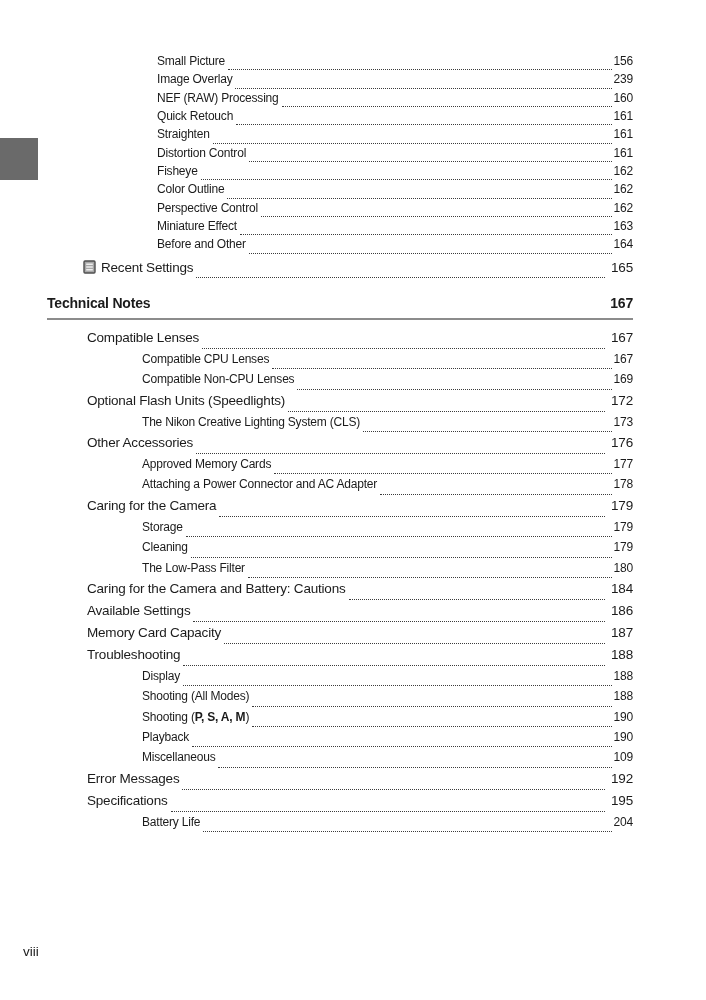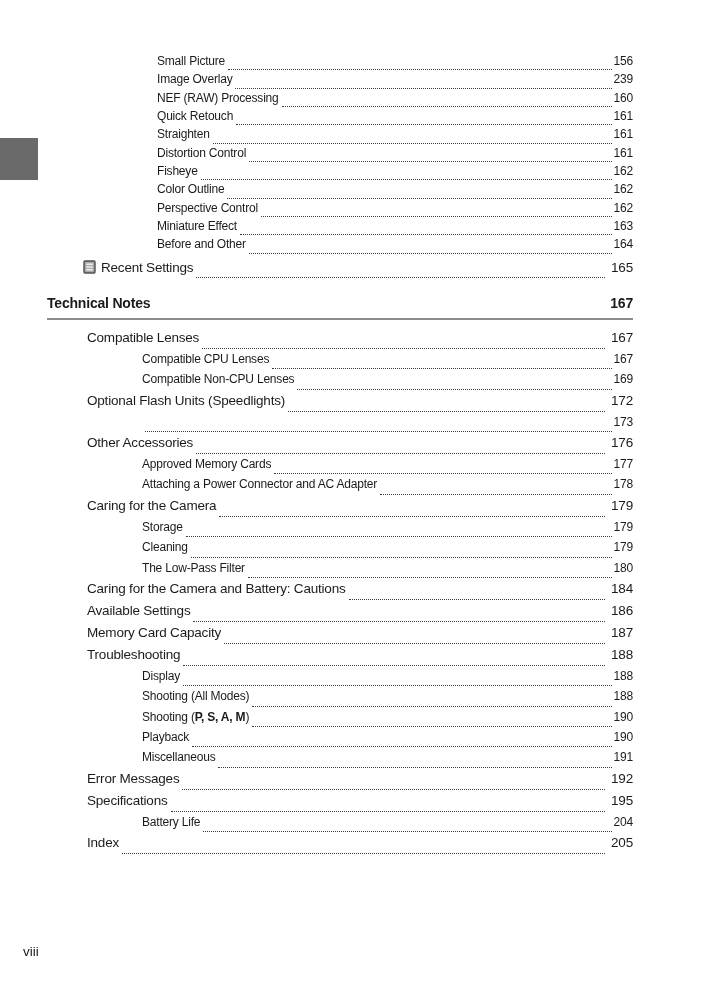--- a/index.html
+++ b/index.html
@@ -142,20 +142,21 @@
         <span class="toc-label">Compatible Non-CPU Lenses</span>
         <span class="leader"></span>
         <span class="toc-page">169</span>
       </div>
       <div class="toc-row l1">
         <span class="toc-label">Optional Flash Units (Speedlights)</span>
         <span class="leader"></span>
         <span class="toc-page">172</span>
       </div>
       <div class="toc-row l2">
+        <span class="toc-label">The Nikon Creative Lighting System (CLS)</span>
         <span class="leader"></span>
         <span class="toc-page">173</span>
       </div>
       <div class="toc-row l1">
         <span class="toc-label">Other Accessories</span>
         <span class="leader"></span>
         <span class="toc-page">176</span>
       </div>
       <div class="toc-row l2">
         <span class="toc-label">Approved Memory Cards</span>
@@ -223,39 +224,34 @@
         <span class="toc-page">190</span>
       </div>
       <div class="toc-row l2">
         <span class="toc-label">Playback</span>
         <span class="leader"></span>
         <span class="toc-page">190</span>
       </div>
       <div class="toc-row l2">
         <span class="toc-label">Miscellaneous</span>
         <span class="leader"></span>
-        <span class="toc-page">191</span>
+        <span class="toc-page">109</span>
       </div>
       <div class="toc-row l1">
         <span class="toc-label">Error Messages</span>
         <span class="leader"></span>
         <span class="toc-page">192</span>
       </div>
       <div class="toc-row l1">
         <span class="toc-label">Specifications</span>
         <span class="leader"></span>
         <span class="toc-page">195</span>
       </div>
       <div class="toc-row l2">
         <span class="toc-label">Battery Life</span>
         <span class="leader"></span>
         <span class="toc-page">204</span>
       </div>
-      <div class="toc-row l1">
-        <span class="toc-label">Index</span>
-        <span class="leader"></span>
-        <span class="toc-page">205</span>
-      </div>
     </div>
 
 </div>
 
 <div class="footer-page">viii</div>
 
 </body></html>

